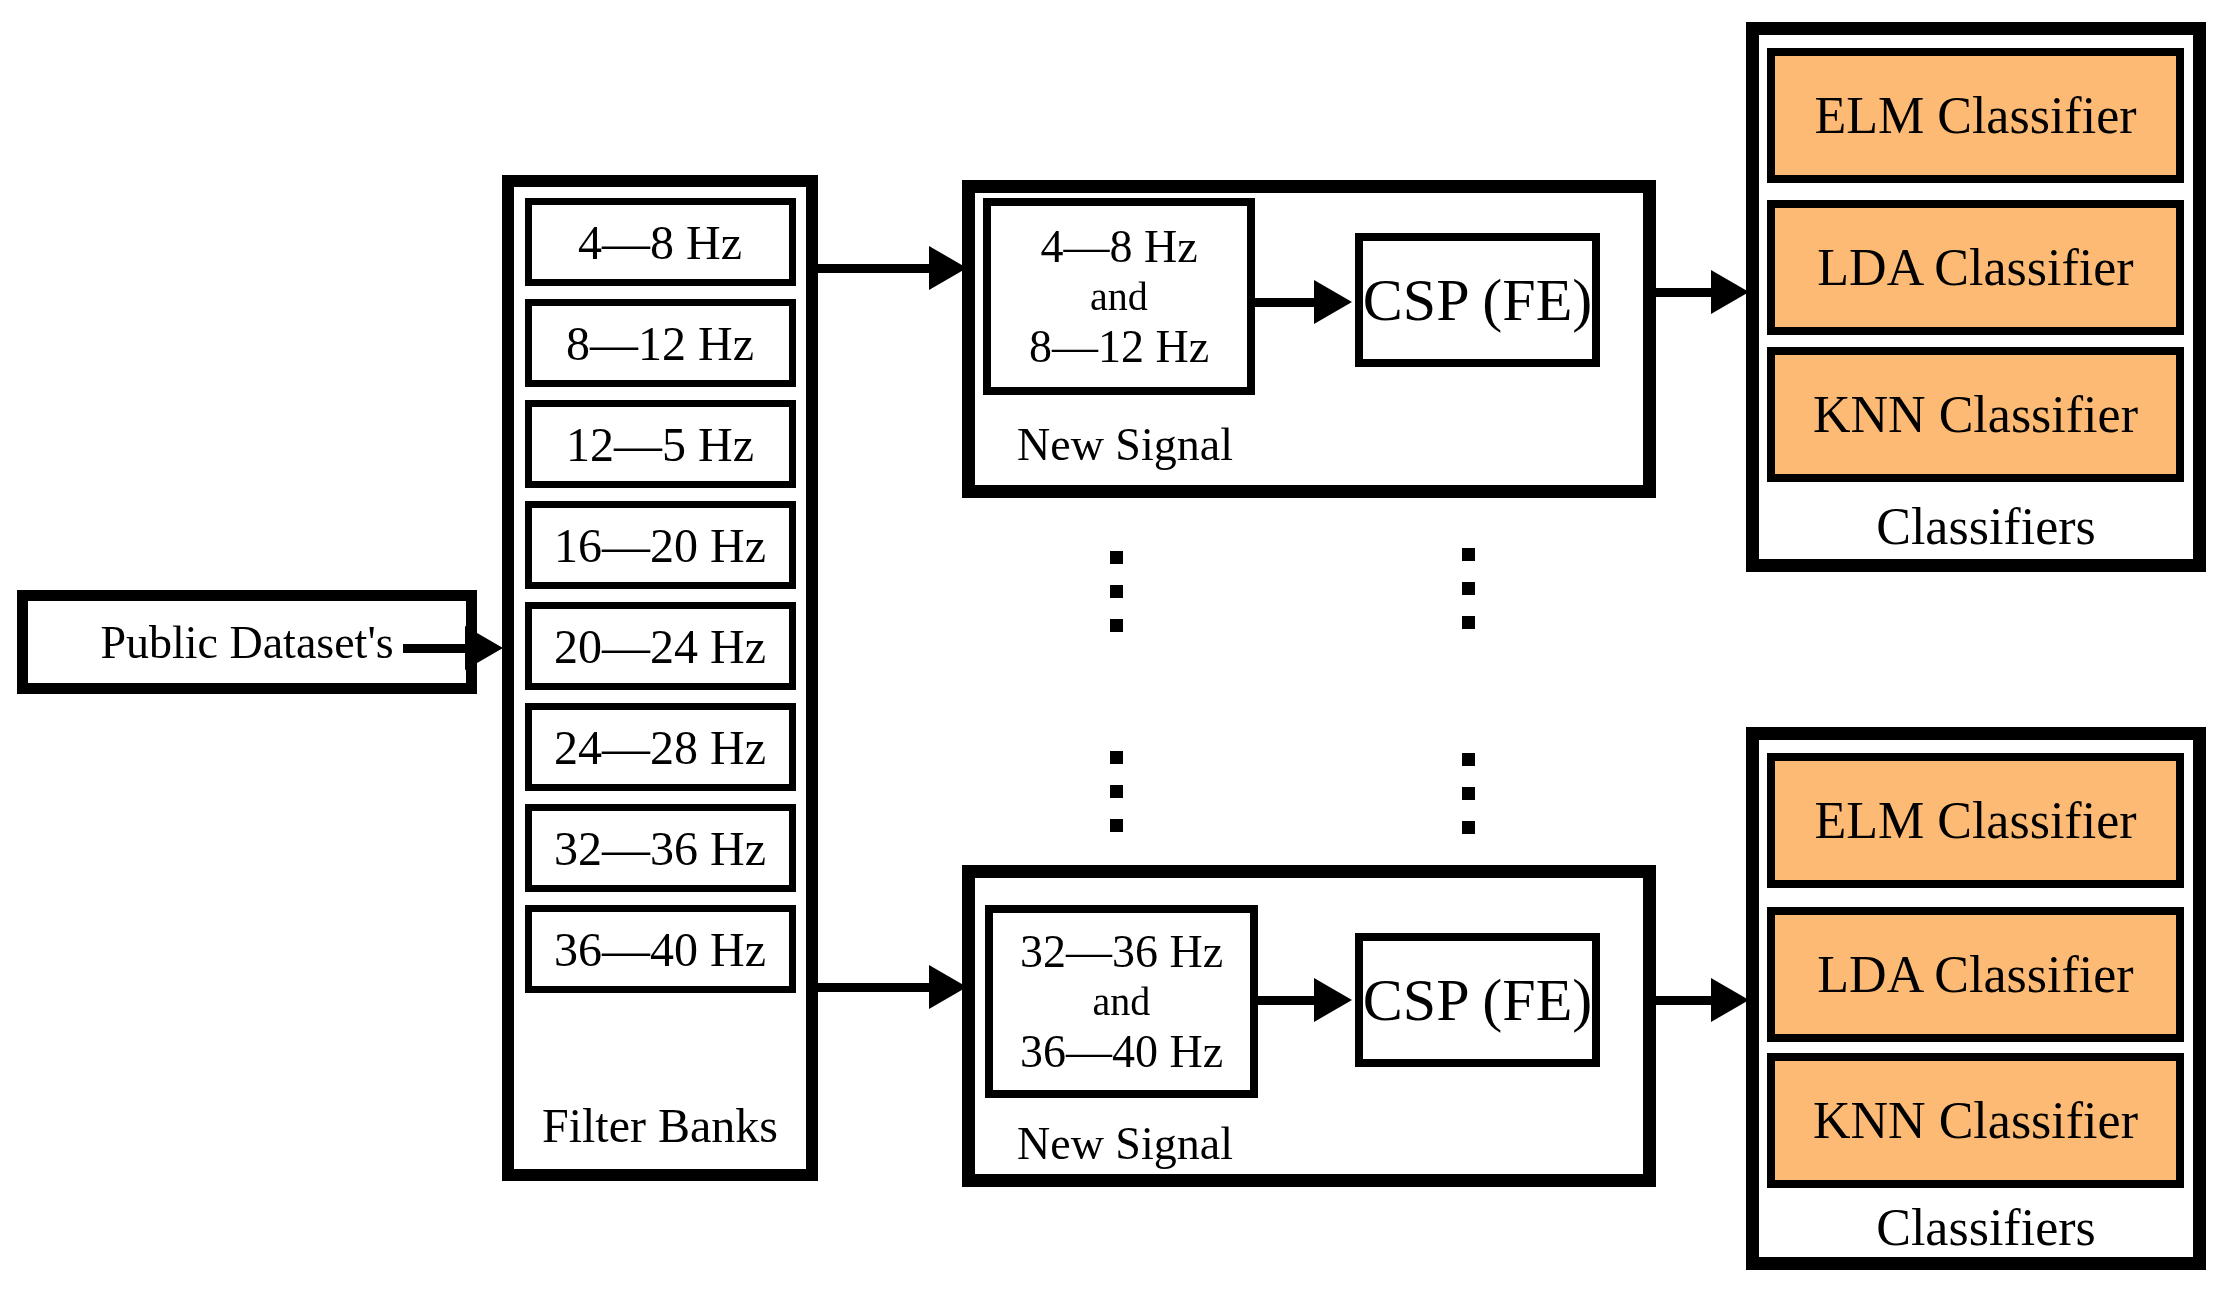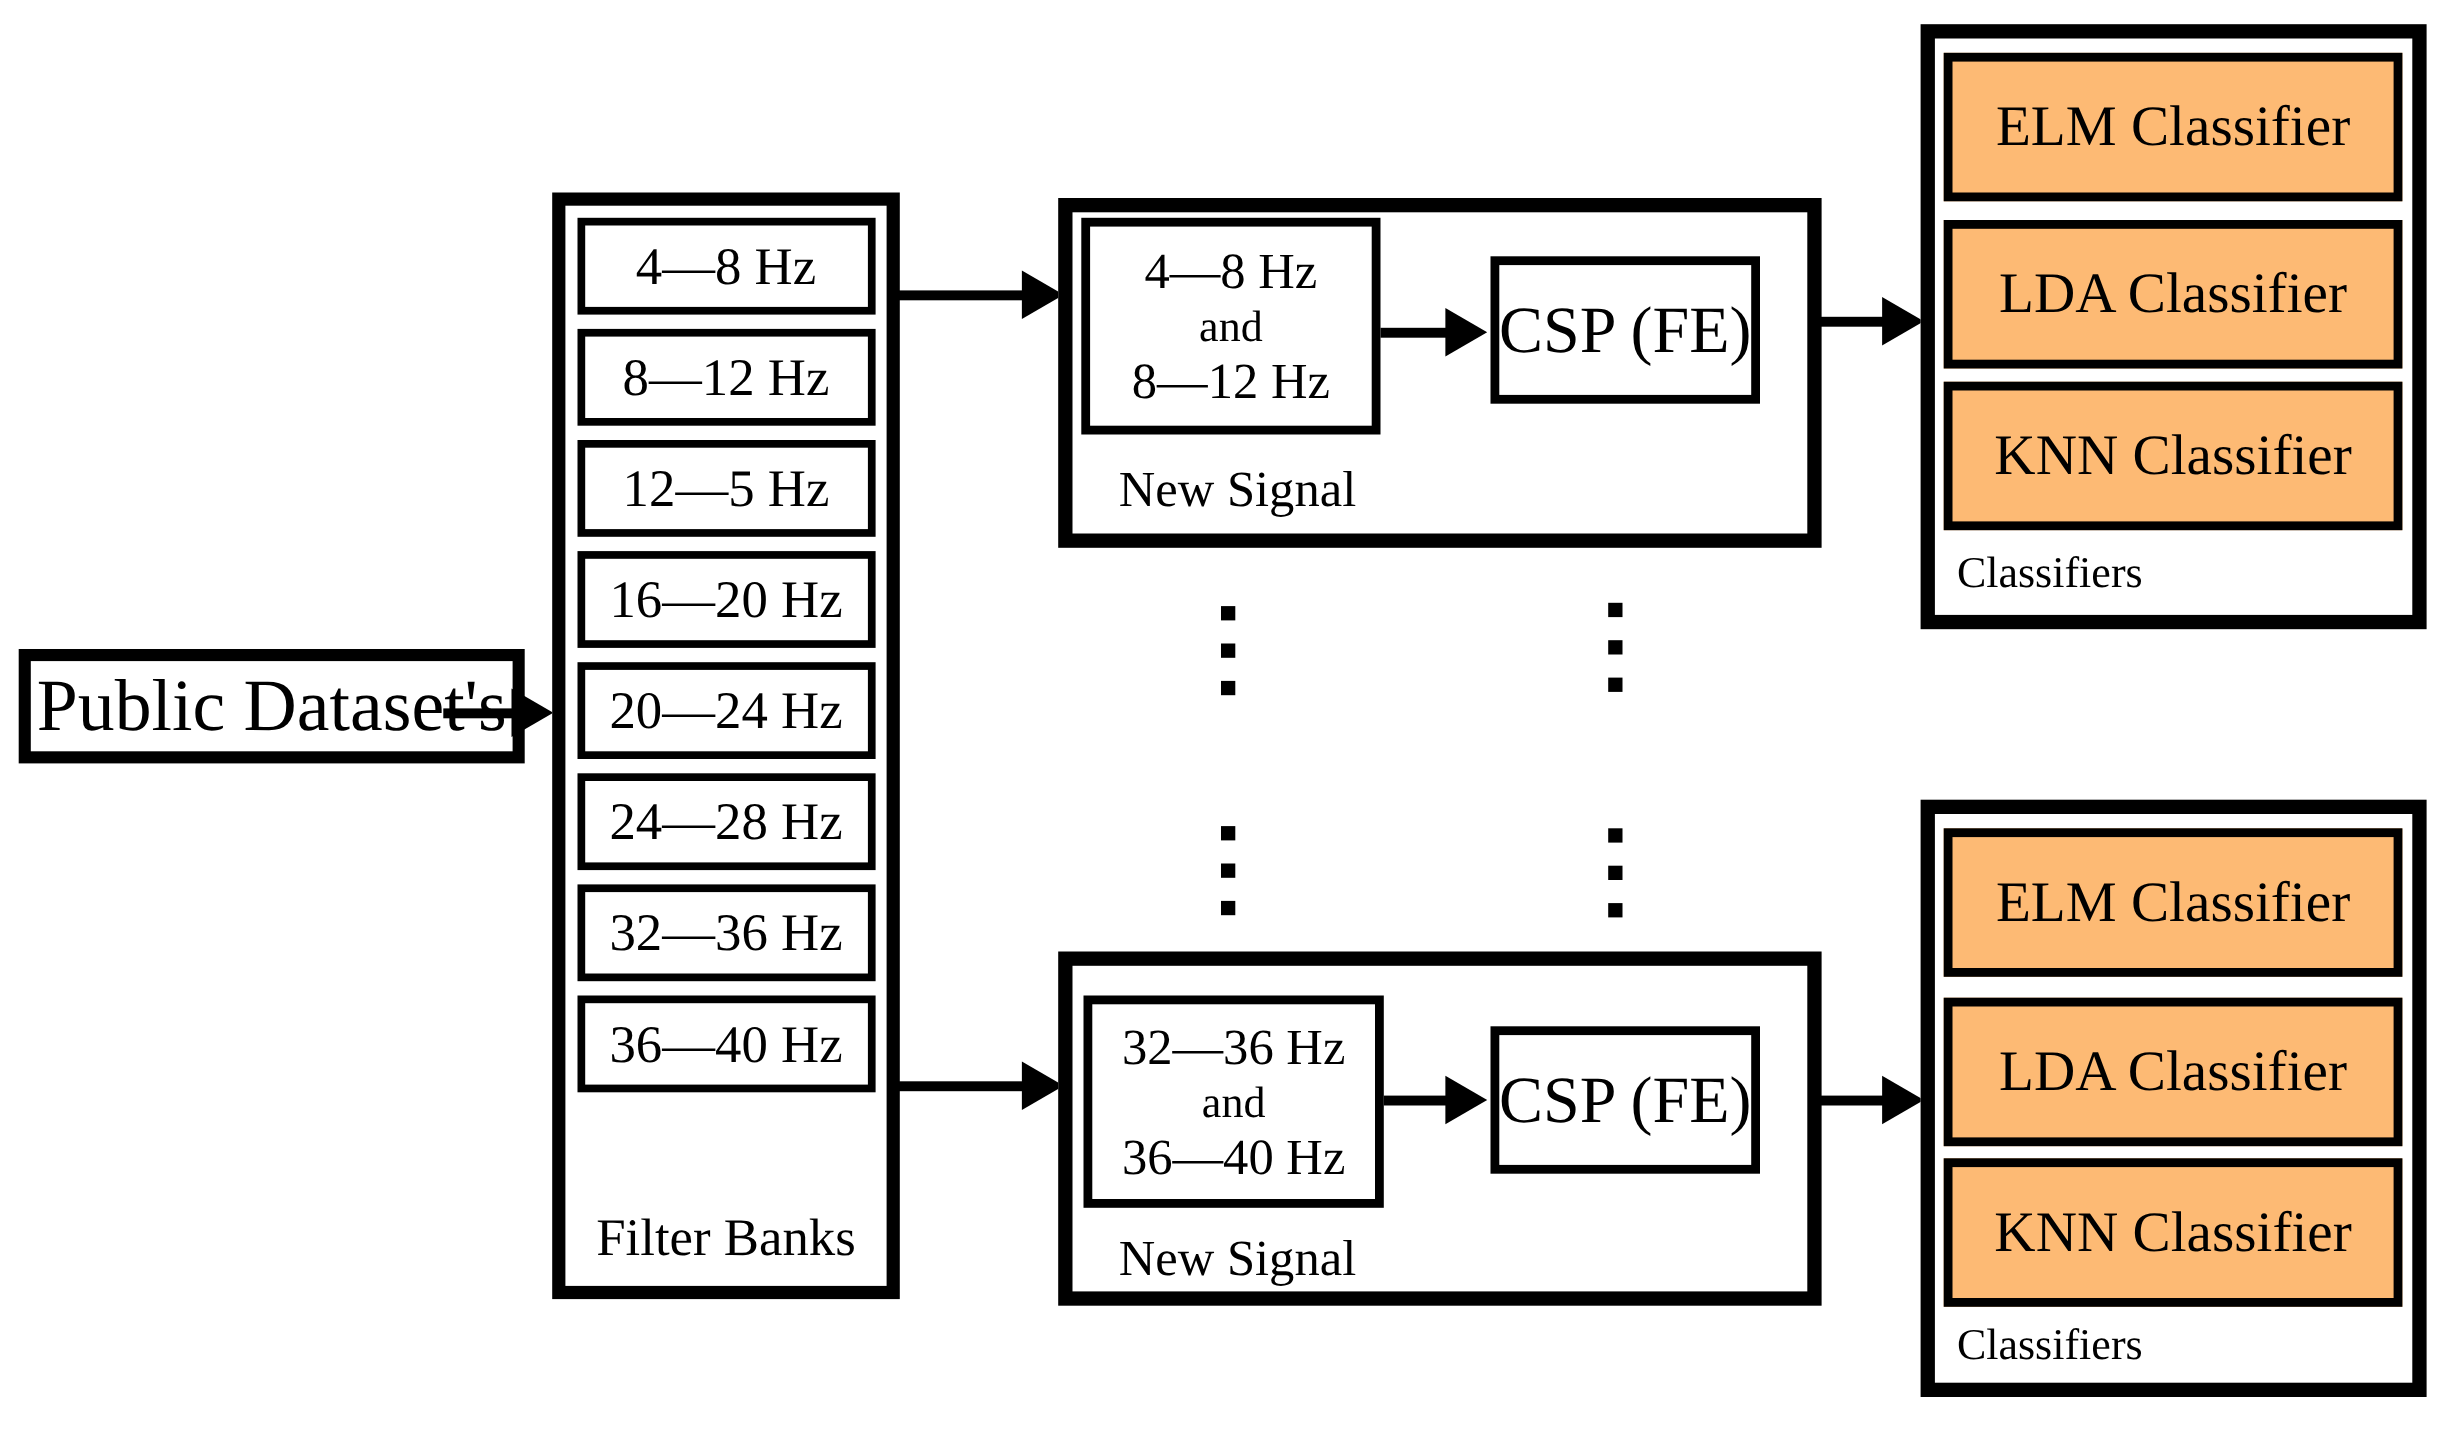--- a/index.html
+++ b/index.html
@@ -9,21 +9,21 @@
     color:#000;
     width:2227px; height:1305px;
     position:relative; overflow:hidden;
   }
   .canvas { position:absolute; left:0; top:0; width:2227px; height:1305px; background:#fff; }
 
   .box { position:absolute; background:#fff; border:solid #000; }
 
   
   .source-box { left:17px; top:590px; width:460px; height:104px; border-width:11px;
-    display:flex; align-items:center; justify-content:center; font-size:67px; white-space:nowrap; }
+    display:flex; align-items:center; justify-content:center; font-size:46px; white-space:nowrap; }
 
   
   .filter-box { left:502px; top:175px; width:316px; height:1006px; border-width:12px;
     display:flex; flex-direction:column; align-items:center; padding-top:11px; gap:13px; }
   .band-item { position:relative; width:271px; height:88px; border:7px solid #000; background:#fff;
     display:flex; align-items:center; justify-content:center; font-size:48px; white-space:nowrap; flex:0 0 auto; }
   .filter-label { margin-top:auto; padding-bottom:16px; font-size:48px; white-space:nowrap; }
 
   
   .signal-block { width:694px; height:318px; border-width:13px; }
@@ -47,21 +47,21 @@
   .classifier-block { width:460px; border-width:13px; }
   .classifier-block.top { left:1746px; top:22px; height:550px; }
   .classifier-block.bottom { left:1746px; top:727px; height:543px; }
   .classifier-row { position:absolute; left:8px; width:417px; height:135px; border:8px solid #000; background:#fdba74;
     display:flex; align-items:center; justify-content:center; font-size:52px; white-space:nowrap; }
   .classifier-block .classifier-row:nth-of-type(1) { top:13px; }
   .classifier-block.top .classifier-row:nth-of-type(2) { top:165px; }
   .classifier-block.top .classifier-row:nth-of-type(3) { top:312px; }
   .classifier-block.bottom .classifier-row:nth-of-type(2) { top:167px; }
   .classifier-block.bottom .classifier-row:nth-of-type(3) { top:313px; }
-  .classifiers-label { position:absolute; left:0; width:100%; text-align:left; font-size:40px;padding-left:20px; }
+  .classifiers-label { position:absolute; left:0; width:100%; text-align:center; font-size:52px;padding-left:20px; }
   .classifier-block.top .classifiers-label { top:462px; }
   .classifier-block.bottom .classifiers-label { top:458px; }
 
   
   .arrow { position:absolute; height:44px; }
   .arrow .shaft { position:absolute; left:0; right:30px; top:18px; height:9px; background:#000; }
   .arrow .head { position:absolute; right:0; top:0; width:0; height:0;
     border-left:38px solid #000; border-top:22px solid transparent; border-bottom:22px solid transparent; }
   .arrow-a { left:403px; top:626px; width:100px; }
   .arrow-b { left:815px; top:246px; width:152px; }

